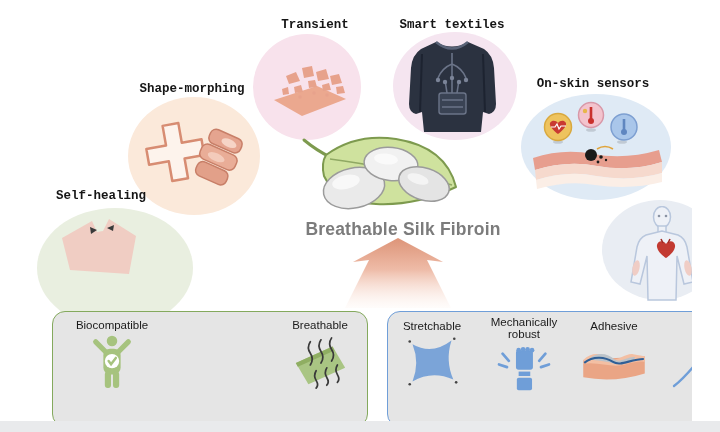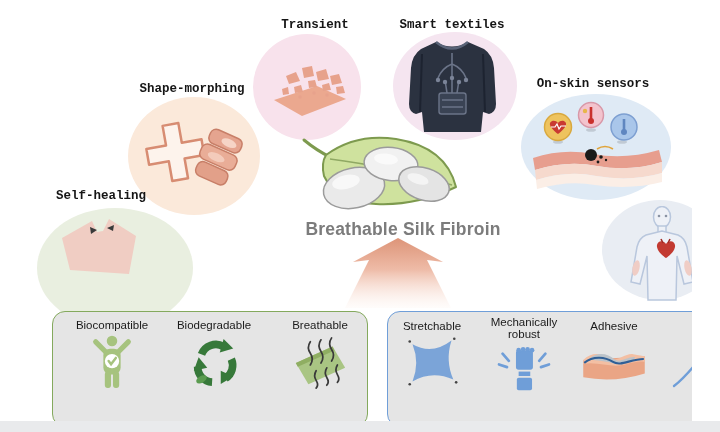--- a/index.html
+++ b/index.html
@@ -185,38 +185,20 @@
           </g>
           <g stroke="#a6c37e" stroke-width="5.5" stroke-linecap="round">
             <line x1="17" y1="18" x2="7" y2="8"></line>
             <line x1="31" y1="18" x2="41" y2="8"></line>
           </g>
           <circle cx="24" cy="28" r="7.5" fill="#ffffff"></circle>
           <path d="M20.5,28 l2.5,3.2 l5,-6.5" stroke="#a6c37e" stroke-width="2.6" fill="none" stroke-linecap="round"></path>
         </svg>
       </div>
     </div>
-    <div class="panel-item" style="left:109px;top:7px;width:104px;">
-      <div class="plabel">Biodegradable</div>
-      <div class="icon-wrap">
-        <svg width="50" height="56" viewBox="0 0 52 58">
-          <g stroke="#37793a" stroke-width="8" fill="none" stroke-linecap="butt">
-            <path d="M13,21 A16,16 0 0 1 36,13"></path>
-            <path d="M44,26 A16,16 0 0 1 38,46"></path>
-            <path d="M24,50 A16,16 0 0 1 9,34"></path>
-          </g>
-          <g fill="#37793a">
-            <polygon points="36,5 46,15 32,19"></polygon>
-            <polygon points="46,44 33,52 33,38"></polygon>
-            <polygon points="5,38 10,24 19,35"></polygon>
-          </g>
-          <ellipse cx="13" cy="47" rx="6" ry="3.5" fill="#5a9b4f" transform="rotate(-30 13 47)"></ellipse>
-        </svg>
-      </div>
-    </div>
     <div class="panel-item" style="left:215px;top:7px;width:104px;">
       <div class="plabel">Breathable</div>
       <div class="icon-wrap">
         <svg width="58" height="58" viewBox="0 0 60 60">
           <polygon points="5,30 43,13 56,35 18,52" fill="#a9c583"></polygon>
           <polygon points="5,30 43,13 45,17 7,34" fill="#8fae62"></polygon>
           <g stroke="#3a3a3a" stroke-width="1.8" fill="none" stroke-linecap="round">
             <path d="M20,8 q-4,6 0,12 q4,6 0,12"></path>
             <path d="M31,6 q-4,6 0,12 q4,6 0,12"></path>
             <path d="M42,4 q-4,6 0,12 q4,6 0,12"></path>

